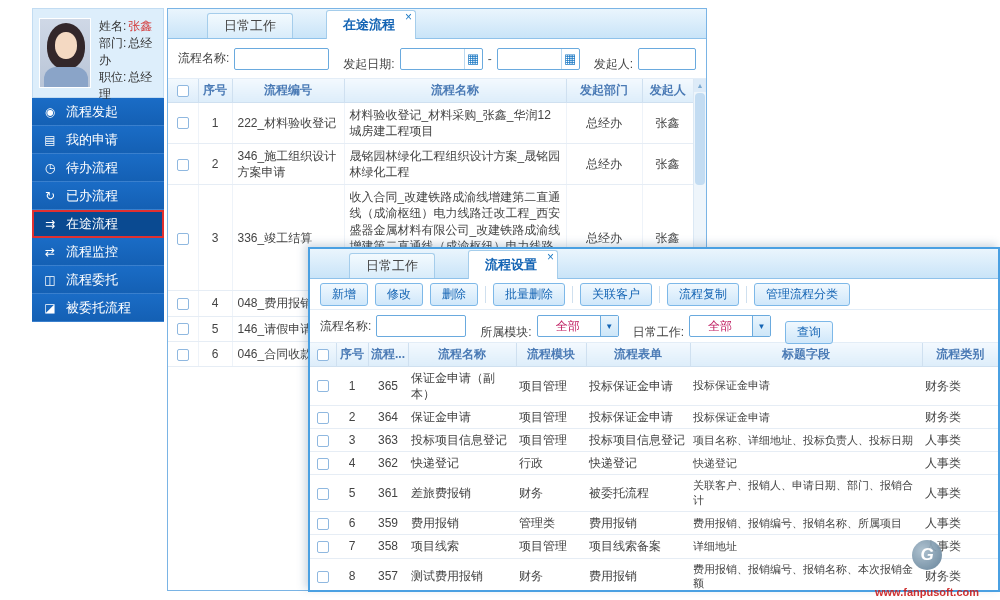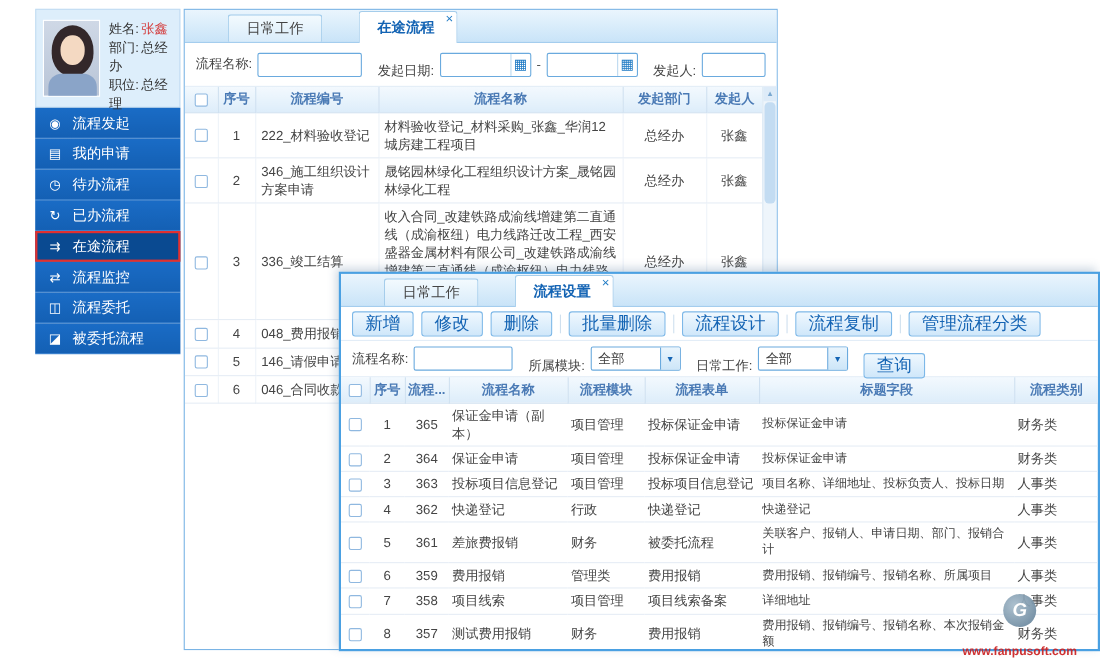--- a/index.html
+++ b/index.html
@@ -37,25 +37,25 @@
   .main-window .filterbar { height:40px; }
   .settings-window .filterbar { height:33px; }
   .flabel { margin-right:5px; white-space:nowrap; }
   .gap { margin-left:14px;margin-top:12px; }
   .ipt { height:22px; border:1px solid #6aaade; border-radius:2px; background:#fff; padding:0 4px; font-size:12px; outline:none; }
   .w95 { width:95px; } .w58 { width:58px; } .w90 { width:90px; }
   .date-ipt { position:relative; display:inline-block; width:88px; height:22px; border:1px solid #6aaade; border-radius:2px; background:#fff; }
   .cal { position:absolute; right:0; top:0; width:18px; height:20px; display:flex; align-items:center; justify-content:center; color:#1e7ac4; font-size:13px; border-left:1px solid #bcd9f0; cursor:pointer; }
   .dsep { margin:0 5px; color:#555; }
   .dropdown { display:flex; align-items:center; width:82px; height:22px; border:1px solid #6aaade; border-radius:2px; background:#fff; cursor:pointer; }
-  .dd-value { flex:1; padding-left:6px; color:#404040; }
+  .dd-value { flex:1; padding-left:6px; color:#be185d;margin-left:12px; }
   .dd-arrow { width:18px; height:100%; background:linear-gradient(#eaf5fd,#cde6f8); border-left:1px solid #6aaade; color:#1464b4; font-size:8px; display:flex; align-items:center; justify-content:center; }
 
   .toolbar { display:flex; align-items:center; gap:7px; padding:0 10px; height:31px; border-bottom:1px solid #e3edf7; background:#fff; }
-  .btn { height:23px; padding:0 11px; background:linear-gradient(#f0f8fe,#cfe7fa); border:1px solid #7db8e8; border-radius:3px; color:#1464b4; font-size:16px; display:inline-flex; align-items:center; cursor:pointer; font-family:inherit; white-space:nowrap; }
+  .btn { height:23px; padding:0 11px; background:linear-gradient(#f0f8fe,#cfe7fa); border:1px solid #7db8e8; border-radius:3px; color:#1464b4; font-size:12px; display:inline-flex; align-items:center; cursor:pointer; font-family:inherit; white-space:nowrap; }
   .vsep { width:1px; height:17px; background:#cfe0ef; }
 
   table { border-collapse:collapse; table-layout:fixed; font-size:12px; }
   #main-table { width:525px; }
   #settings-table { width:688px; }
   th { background:linear-gradient(#f3f9fe,#ddedfa); color:#4a7ab5; font-weight:bold; height:23px; border:1px solid #cfe0f0; border-top:none; font-size:12px; }
   th:first-child { border-left:none; }
   th:last-child { border-right:none; }
   td { border-bottom:1px solid #e6edf5; padding:4px 5px; vertical-align:middle; color:#444; line-height:1.35; word-break:break-all; }
   #main-table td { border-right:1px solid #eef3f9; }
@@ -242,21 +242,21 @@
           <span class="tab-close">×</span>
         </div>
       </div>
     <div class="toolbar" id="settings-toolbar">
         <button class="btn">新增</button>
         <button class="btn">修改</button>
         <button class="btn">删除</button>
         <span class="vsep"></span>
         <button class="btn">批量删除</button>
         <span class="vsep"></span>
-        <button class="btn">流程设计</button>
+        <button class="btn">关联客户</button>
         <span class="vsep"></span>
         <button class="btn">流程复制</button>
         <span class="vsep"></span>
         <button class="btn">管理流程分类</button>
       </div>
     <div class="filterbar">
       <span class="flabel">流程名称:</span>
       <input class="ipt w90" style="">
       <span class="flabel gap">所属模块:</span>
       <div class="dropdown">

